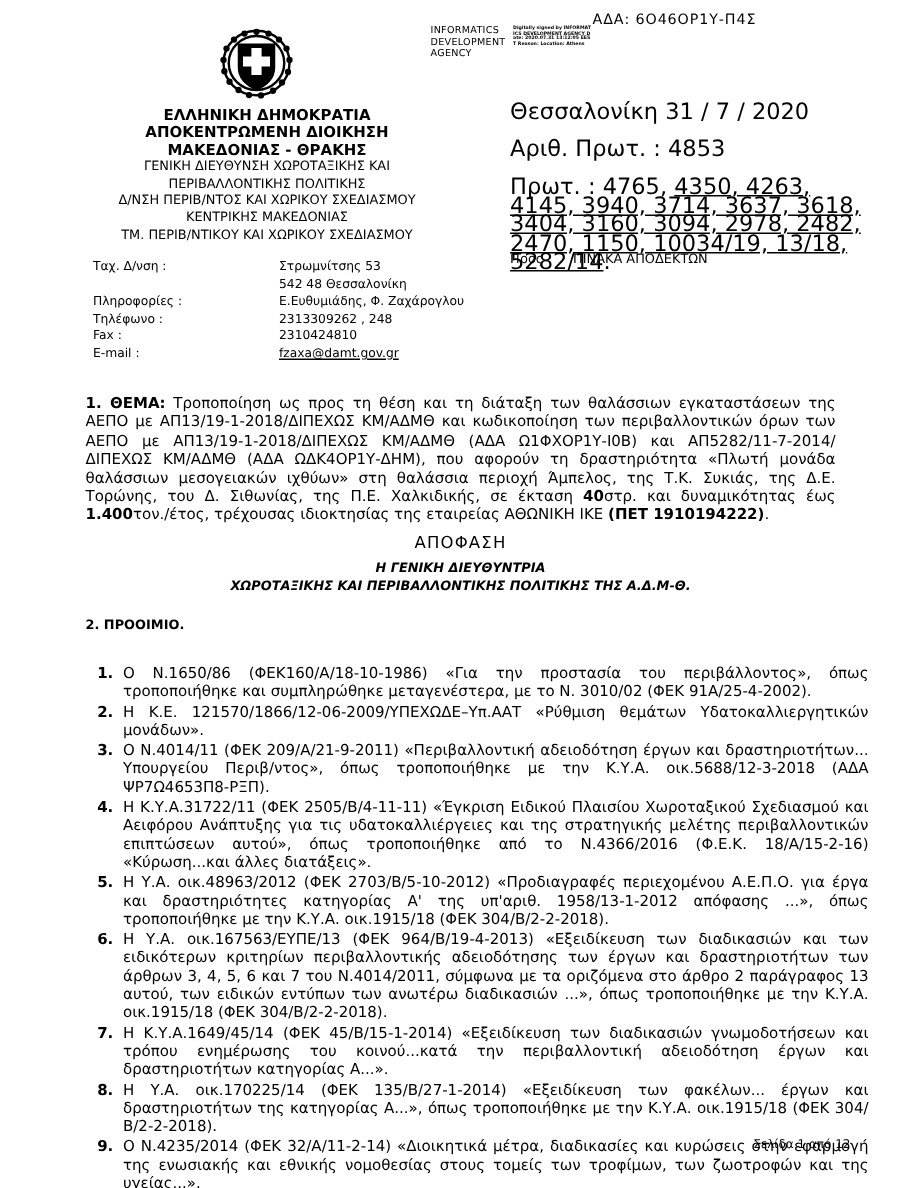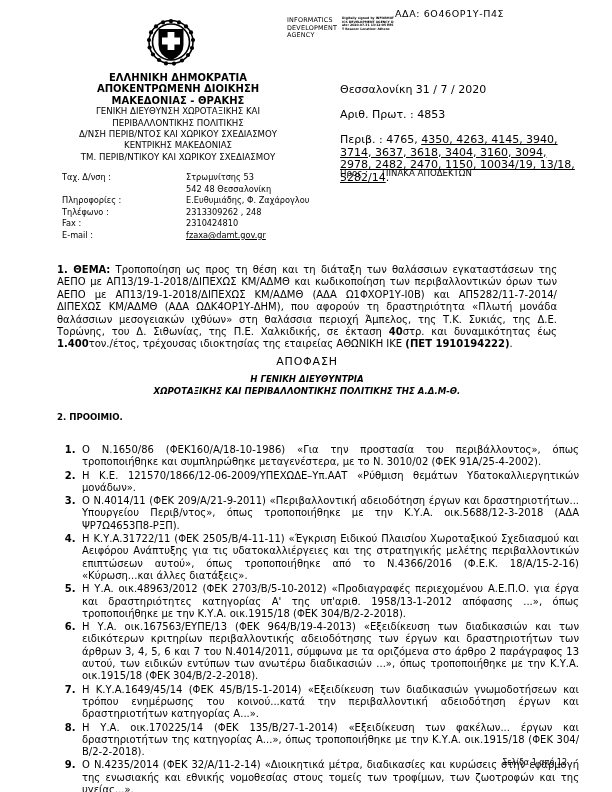--- a/index.html
+++ b/index.html
@@ -56,22 +56,22 @@
   }
   .contact .row{display:flex;gap:48px;}
   .contact .lbl{width:76px;flex:0 0 76px;}
   .contact .val{flex:1;}
   .contact a,.contact .mail{
     color:#000;text-decoration:underline;
   }
 
   
   .rightcol{
-    position:absolute;left:340px;top:84px;width:240px;
-    font-size:11px;line-height:12px;
+    position:absolute;left:340px;top:68px;width:240px;
+    font-size:15px;line-height:12px;
   }
   .rightcol .line{margin-bottom:13px;}
   .refs{line-height:12.6px;}
   .refs u{text-decoration:underline;}
   .pros{
     position:absolute;left:340px;top:168px;width:240px;
     font-size:8.6px;display:flex;
   }
   .pros .l{width:42px;flex:0 0 42px;}
 
@@ -200,21 +200,21 @@
     </div>
   </div>
 
   <div class="rightcol">
     <div class="line">Θεσσαλονίκη  31 / 7 / 2020</div>
     <div class="line">
       <span>Αριθ. Πρωτ. :</span>
       <span>4853</span>
     </div>
     <div class="refs">
-      <span>Περιβ. :</span>
+      <span>Πρωτ. :</span>
       <span>4765,</span>
       <u>4350, 4263, 4145, 3940, 3714, 3637, 3618, 3404, 3160, 3094, 2978, 2482, 2470, 1150, 10034/19, 13/18, 5282/14</u><span>.</span>
     </div>
   </div>
 
   <div class="pros">
     <span class="l">Προς :</span>
     <span>ΠΙΝΑΚΑ ΑΠΟΔΕΚΤΩΝ</span>
   </div>
 

